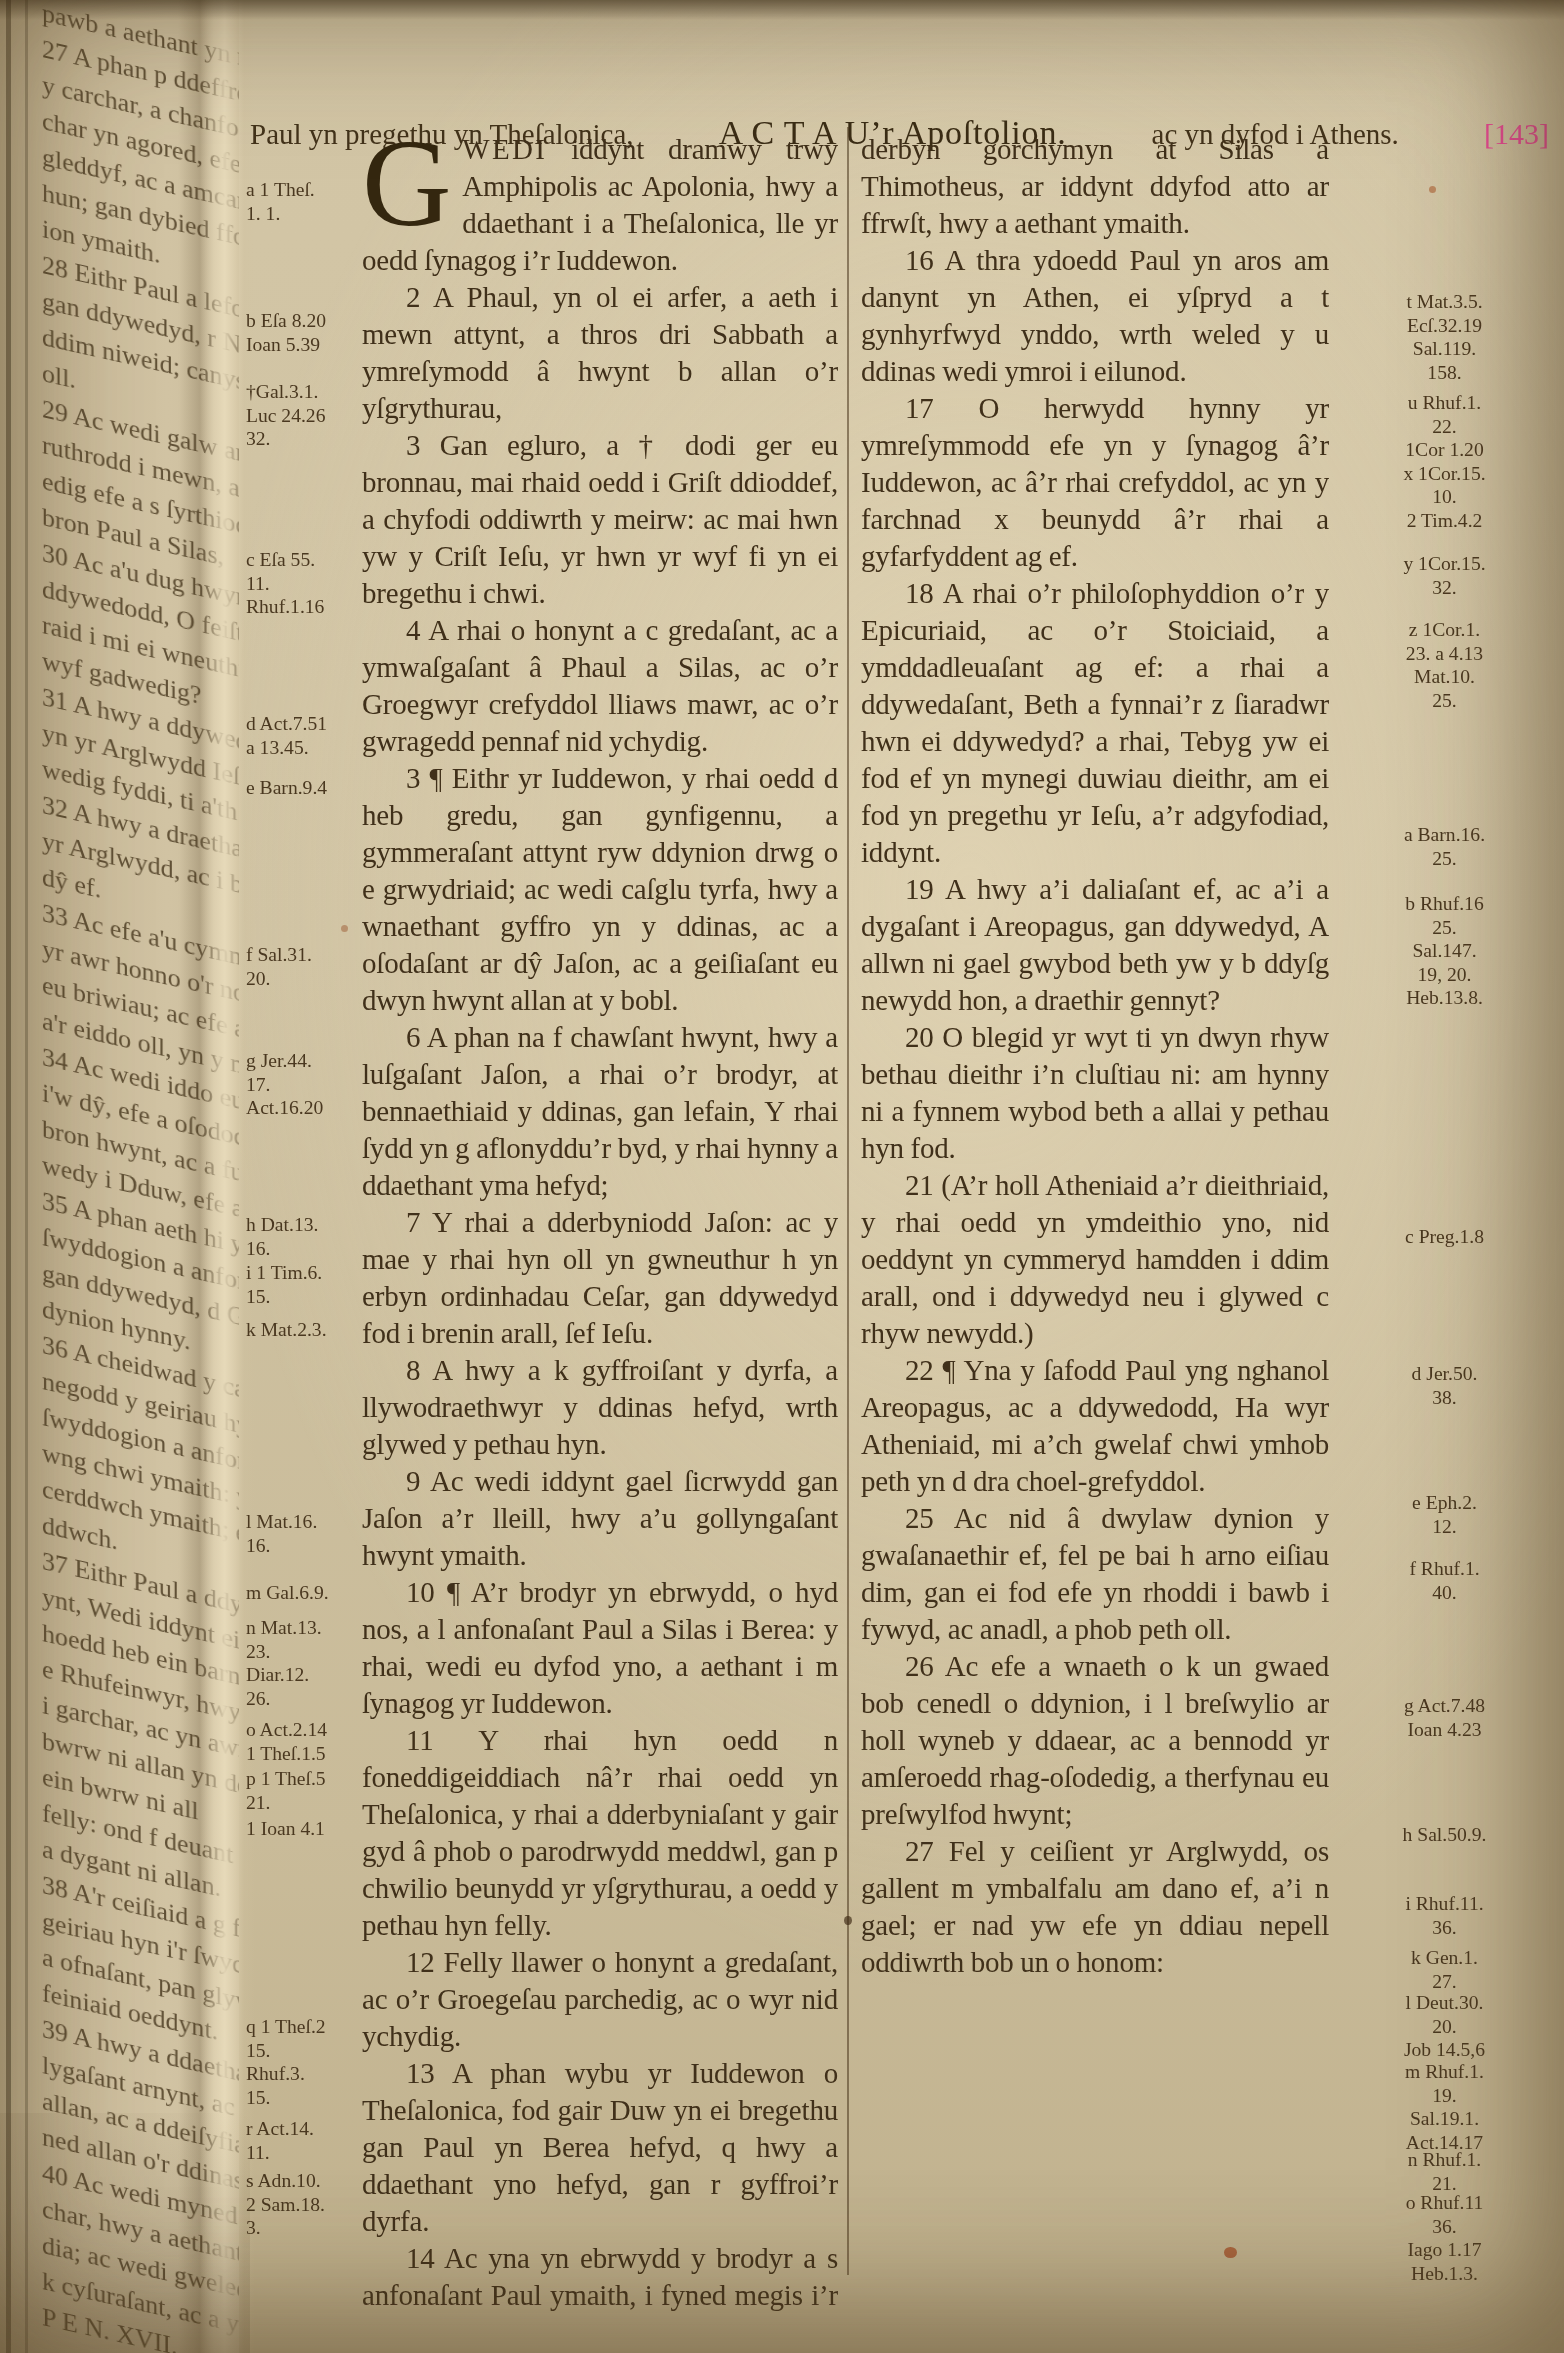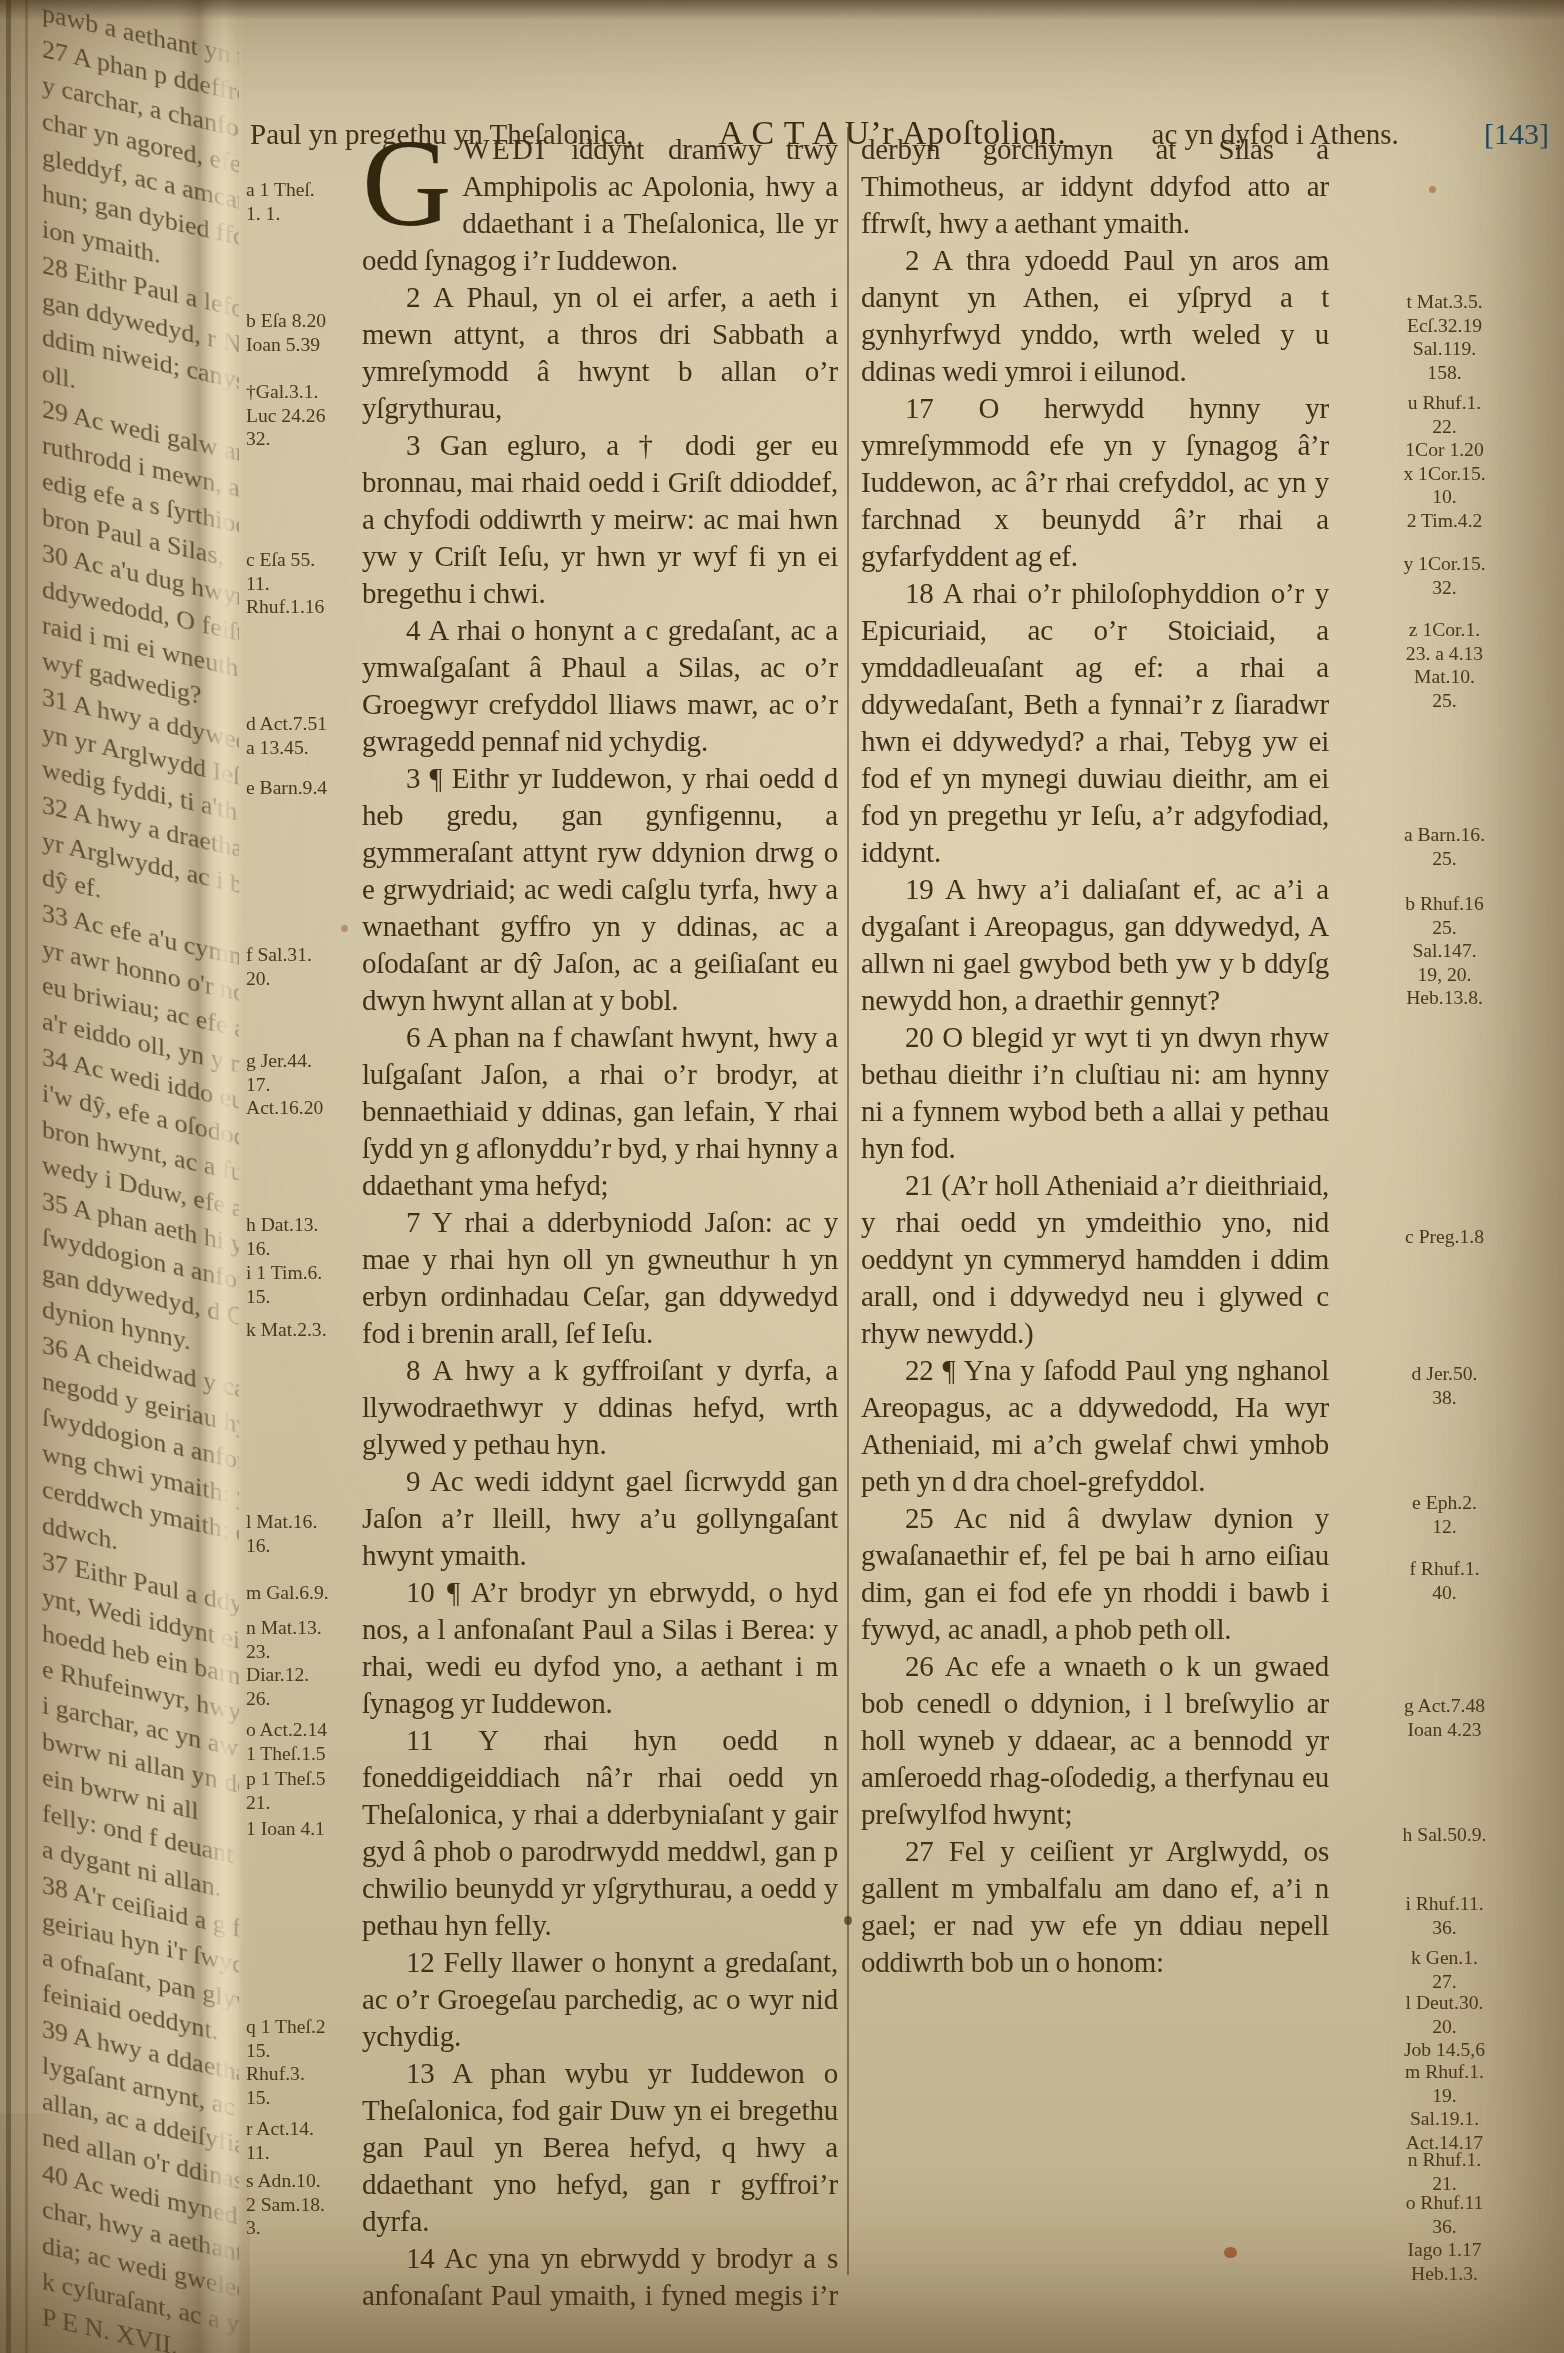--- a/index.html
+++ b/index.html
@@ -28,21 +28,21 @@
     background:linear-gradient(90deg,rgba(0,0,0,0),rgba(74,56,30,.22) 60%,rgba(0,0,0,0));}
   .top-shade{position:absolute;left:0;top:0;width:1565px;height:20.3px;
     background:linear-gradient(180deg,rgba(40,28,12,.55),rgba(0,0,0,0));}
   .strip-bottom-shade{position:absolute;left:0;top:2113px;width:250px;height:241px;
     background:linear-gradient(200deg,rgba(0,0,0,0),rgba(70,52,26,.25));}
   
   .header{position:absolute;left:250px;top:72px;width:1299px;height:55px;
     display:flex;align-items:baseline;justify-content:space-between;padding-right:6.3px;}
   .h-italic{font-size:29px;color:#42321a;}
   .h-center{font-size:34px;letter-spacing:0.8px;color:#3a2c15;margin-top:42px;}
-  .h-num{font-size:30px;color:#0c4a6e;}
+  .h-num{font-size:30px;color:#ec4899;}
   .divider{position:absolute;left:847px;top:127px;width:1.6px;height:2148px;
     background:rgba(74,55,30,.55);}
   .col{position:absolute;top:131px;text-align:justify;font-size:29px;line-height:37px;
     letter-spacing:-0.2px;word-spacing:-0.4px;color:#40301a;}
   .col p{margin:0;text-indent:44px;}
   .col p.vfirst{text-indent:0;}
   .col-left{left:362px;width:476px;height:2183px;overflow:hidden;}
   .col-right{left:861px;width:468px;height:2191px;overflow:hidden;}
   .dropcap{float:left;font-size:124px;line-height:95px;padding:4.7px 11px 0 0;color:#34270f;}
   .smallcaps{letter-spacing:2.3px;}
@@ -156,21 +156,21 @@
   <p>10 ¶ A’r brodyr yn ebrwydd, o hyd nos, a l anfonaſant Paul a Silas i Berea: y rhai, wedi eu dyfod yno, a aethant i m ſynagog yr Iuddewon.</p>
   <p>11 Y rhai hyn oedd n foneddigeiddiach nâ’r rhai oedd yn Theſalonica, y rhai a dderbyniaſant y gair gyd â phob o parodrwydd meddwl, gan p chwilio beunydd yr yſgrythurau, a oedd y pethau hyn felly.</p>
   <p>12 Felly llawer o honynt a gredaſant, ac o’r Groegeſau parchedig, ac o wyr nid ychydig.</p>
   <p>13 A phan wybu yr Iuddewon o Theſalonica, fod gair Duw yn ei bregethu gan Paul yn Berea hefyd, q hwy a ddaethant yno hefyd, gan r gyffroi’r dyrfa.</p>
   <p>14 Ac yna yn ebrwydd y brodyr a s anfonaſant Paul ymaith, i fyned megis i’r môr: ond Silas a Thimotheus a aroſaſant yno.</p>
 
 </div>
 
 <div class="col col-right">
   <p class="vfirst">derbyn gorchymyn at Silas a Thimotheus, ar iddynt ddyfod atto ar ffrwſt, hwy a aethant ymaith.</p>
-  <p>2 A thra ydoedd Paul yn aros am danynt yn Athen, ei yſpryd a t gynhyrfwyd ynddo, wrth weled y u ddinas wedi ymroi i eilunod.</p>
+  <p>16 A thra ydoedd Paul yn aros am danynt yn Athen, ei yſpryd a t gynhyrfwyd ynddo, wrth weled y u ddinas wedi ymroi i eilunod.</p>
   <p>17 O herwydd hynny yr ymreſymmodd efe yn y ſynagog â’r Iuddewon, ac â’r rhai crefyddol, ac yn y farchnad x beunydd â’r rhai a gyfarfyddent ag ef.</p>
   <p>18 A rhai o’r philoſophyddion o’r y Epicuriaid, ac o’r Stoiciaid, a ymddadleuaſant ag ef: a rhai a ddywedaſant, Beth a fynnai’r z ſiaradwr hwn ei ddywedyd? a rhai, Tebyg yw ei fod ef yn mynegi duwiau dieithr, am ei fod yn pregethu yr Ieſu, a’r adgyfodiad, iddynt.</p>
   <p>19 A hwy a’i daliaſant ef, ac a’i a dygaſant i Areopagus, gan ddywedyd, A allwn ni gael gwybod beth yw y b ddyſg newydd hon, a draethir gennyt?</p>
   <p>20 O blegid yr wyt ti yn dwyn rhyw bethau dieithr i’n cluſtiau ni: am hynny ni a fynnem wybod beth a allai y pethau hyn fod.</p>
   <p>21 (A’r holl Atheniaid a’r dieithriaid, y rhai oedd yn ymdeithio yno, nid oeddynt yn cymmeryd hamdden i ddim arall, ond i ddywedyd neu i glywed c rhyw newydd.)</p>
   <p>22 ¶ Yna y ſafodd Paul yng nghanol Areopagus, ac a ddywedodd, Ha wyr Atheniaid, mi a’ch gwelaf chwi ymhob peth yn d dra choel-grefyddol.</p>
   <p>25 Ac nid â dwylaw dynion y gwaſanaethir ef, fel pe bai h arno eiſiau dim, gan ei fod efe yn rhoddi i bawb i fywyd, ac anadl, a phob peth oll.</p>
   <p>26 Ac efe a wnaeth o k un gwaed bob cenedl o ddynion, i l breſwylio ar holl wyneb y ddaear, ac a bennodd yr amſeroedd rhag-oſodedig, a therfynau eu preſwylfod hwynt;</p>
   <p>27 Fel y ceiſient yr Arglwydd, os gallent m ymbalfalu am dano ef, a’i n gael; er nad yw efe yn ddiau nepell oddiwrth bob un o honom:</p>
 

